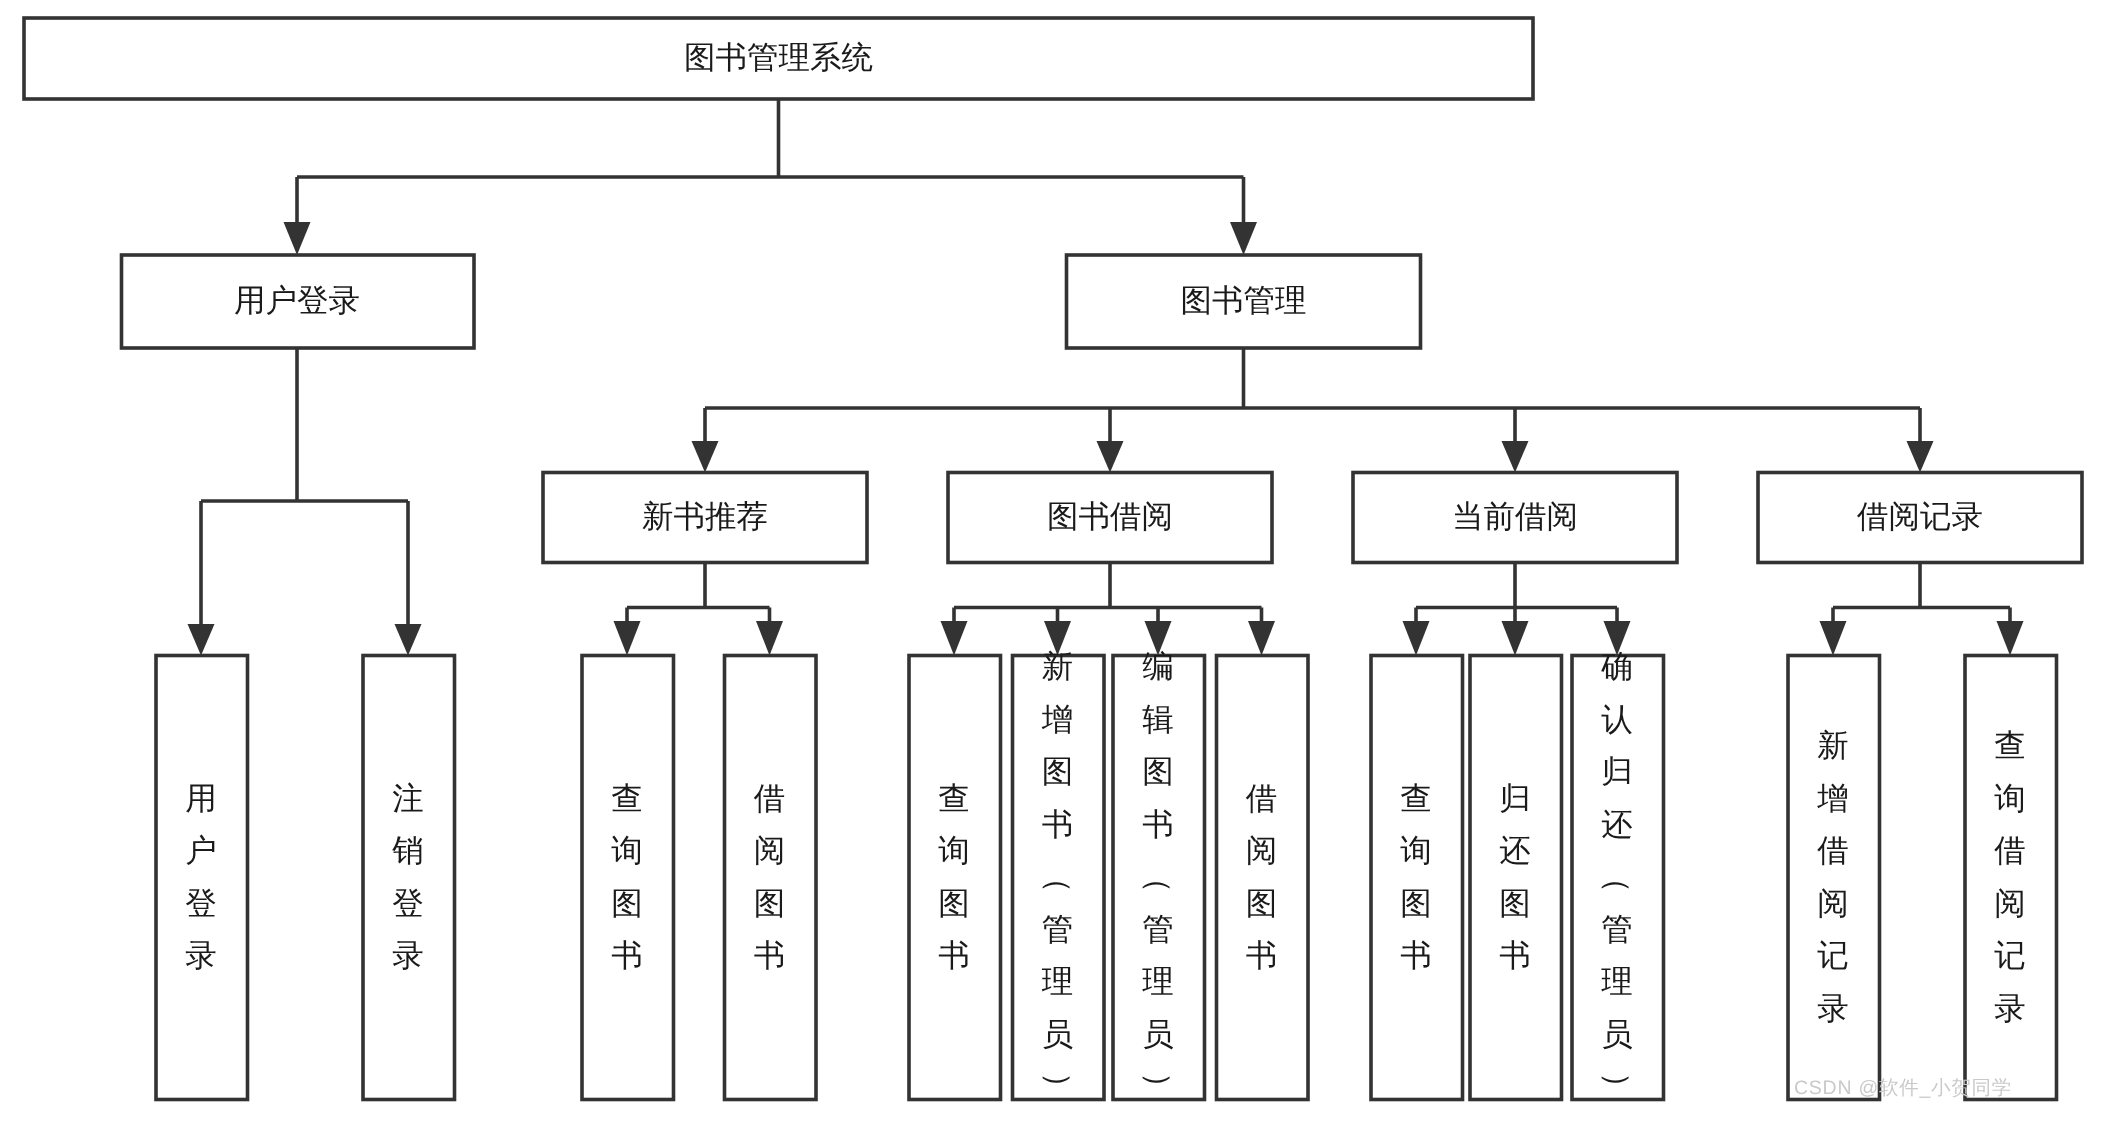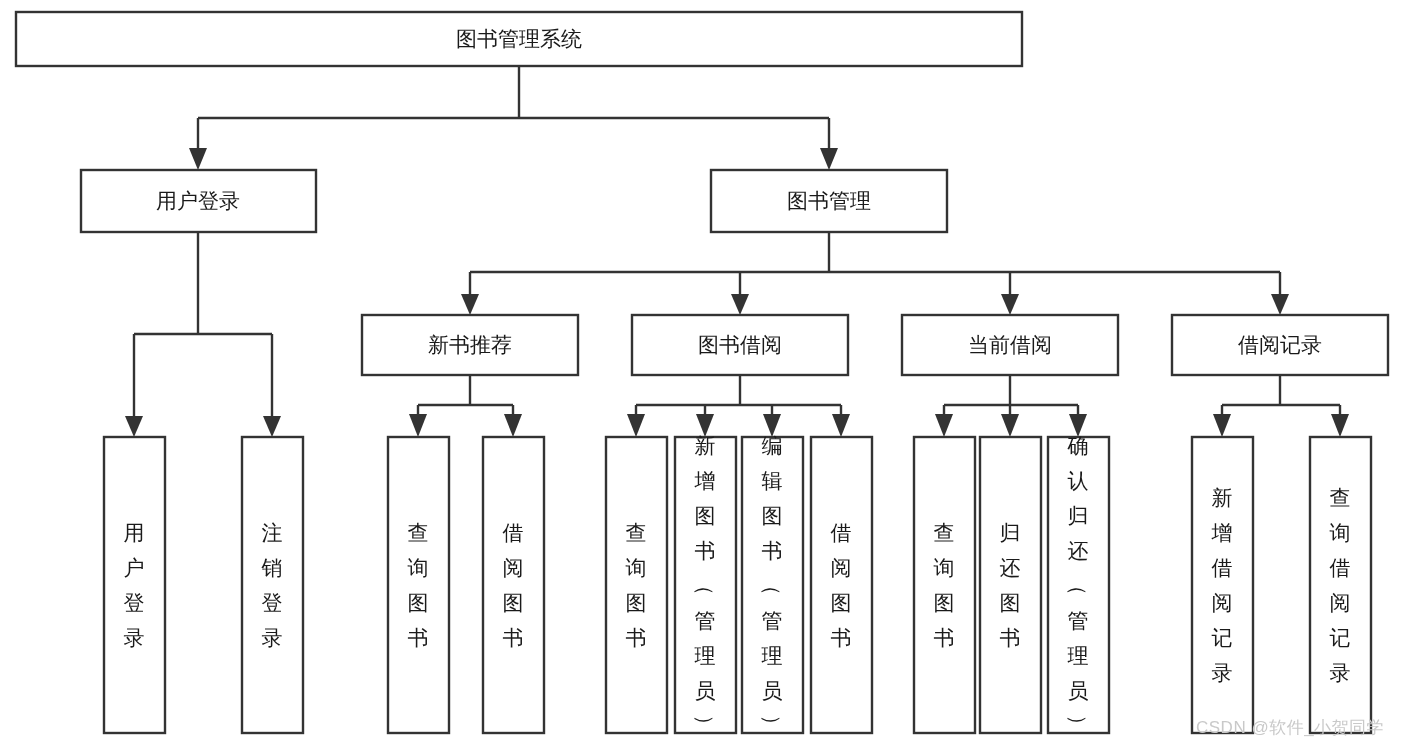--- a/index.html
+++ b/index.html
@@ -49,21 +49,21 @@
   .node-label-vertical {
     fill: #1a1a1a;
     font-family: "Liberation Sans", "DejaVu Sans", sans-serif;
     font-size: 21px;
     text-anchor: middle;
   }
   .watermark {
     position: absolute;
     color: #c9c9c9;
     font-family: "Liberation Sans", "DejaVu Sans", sans-serif;
-    font-size: 17px;
+    font-size: 13px;
     white-space: nowrap;
     letter-spacing: 0.5px;
     user-select: none;
   }
 </style>
 </head>
 <body>
 
 <div id="diagram-root">
 

